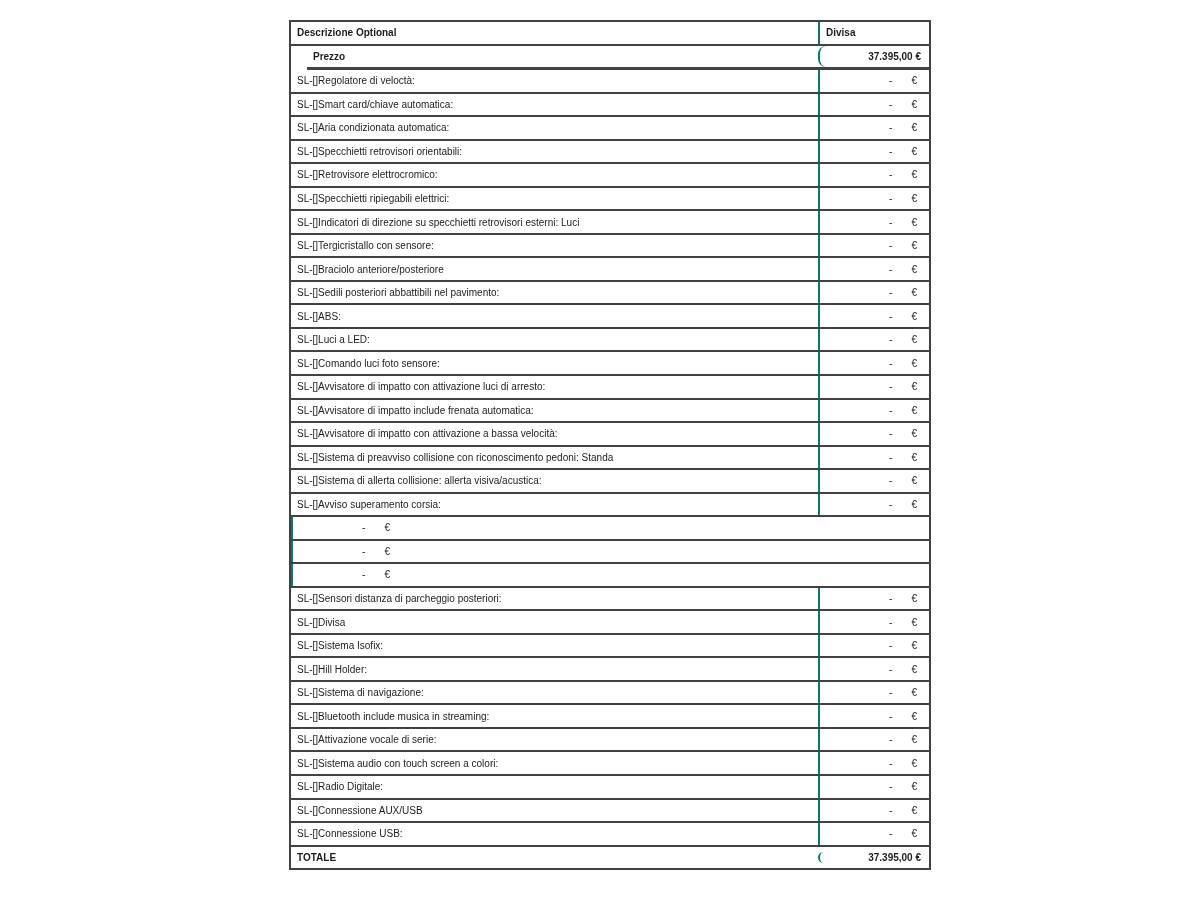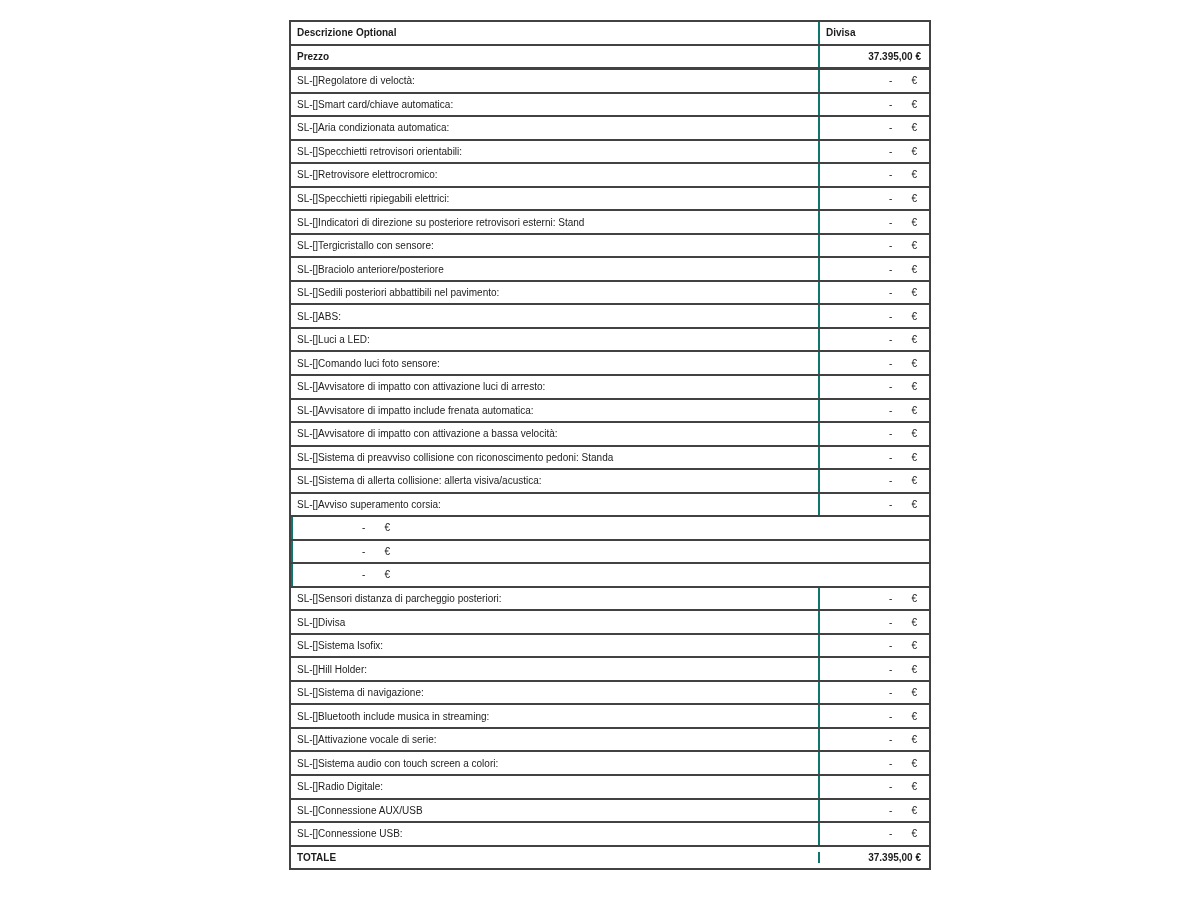--- a/index.html
+++ b/index.html
@@ -41,20 +41,21 @@
   }
   .row.last {
     border-bottom: none;
     align-items: center;
   }
   .row.bold {
     font-weight: bold;
   }
   .row.price-row {
     border-bottom-width: 3px;
+    margin-left: 16px;
   }
   #items-container {
     display: contents;
   }
   .cell {
     display: flex;
     align-items: center;
     box-sizing: border-box;
     overflow: hidden;
     white-space: nowrap;
@@ -65,20 +66,21 @@
     padding-right: 4px;
   }
   .cell.val {
     width: 111px;
     flex: 0 0 111px;
     border-left: 2px solid #0f766e;
   }
   .cell.val.amount {
     justify-content: flex-end;
     padding-right: 8px;
+    border-radius: 8px;
   }
   .cell.val.header-val {
     justify-content: flex-start;
     padding-left: 6px;
   }
   .cell.val.empty-val {
     justify-content: flex-end;
     padding-right: 12px;
   }
   .empty-val .dash {
@@ -131,21 +133,21 @@
             <span class="dash">-</span>
             <span class="euro">€</span>
           </div>
         </div><div class="row item-row">
           <div class="cell desc">SL-[]Specchietti ripiegabili elettrici:</div>
           <div class="cell val empty-val">
             <span class="dash">-</span>
             <span class="euro">€</span>
           </div>
         </div><div class="row item-row">
-          <div class="cell desc">SL-[]Indicatori di direzione su posteriore retrovisori esterni: Stand</div>
+          <div class="cell desc">SL-[]Indicatori di direzione su specchietti retrovisori esterni: Luci</div>
           <div class="cell val empty-val">
             <span class="dash">-</span>
             <span class="euro">€</span>
           </div>
         </div><div class="row item-row">
           <div class="cell desc">SL-[]Tergicristallo con sensore:</div>
           <div class="cell val empty-val">
             <span class="dash">-</span>
             <span class="euro">€</span>
           </div>

